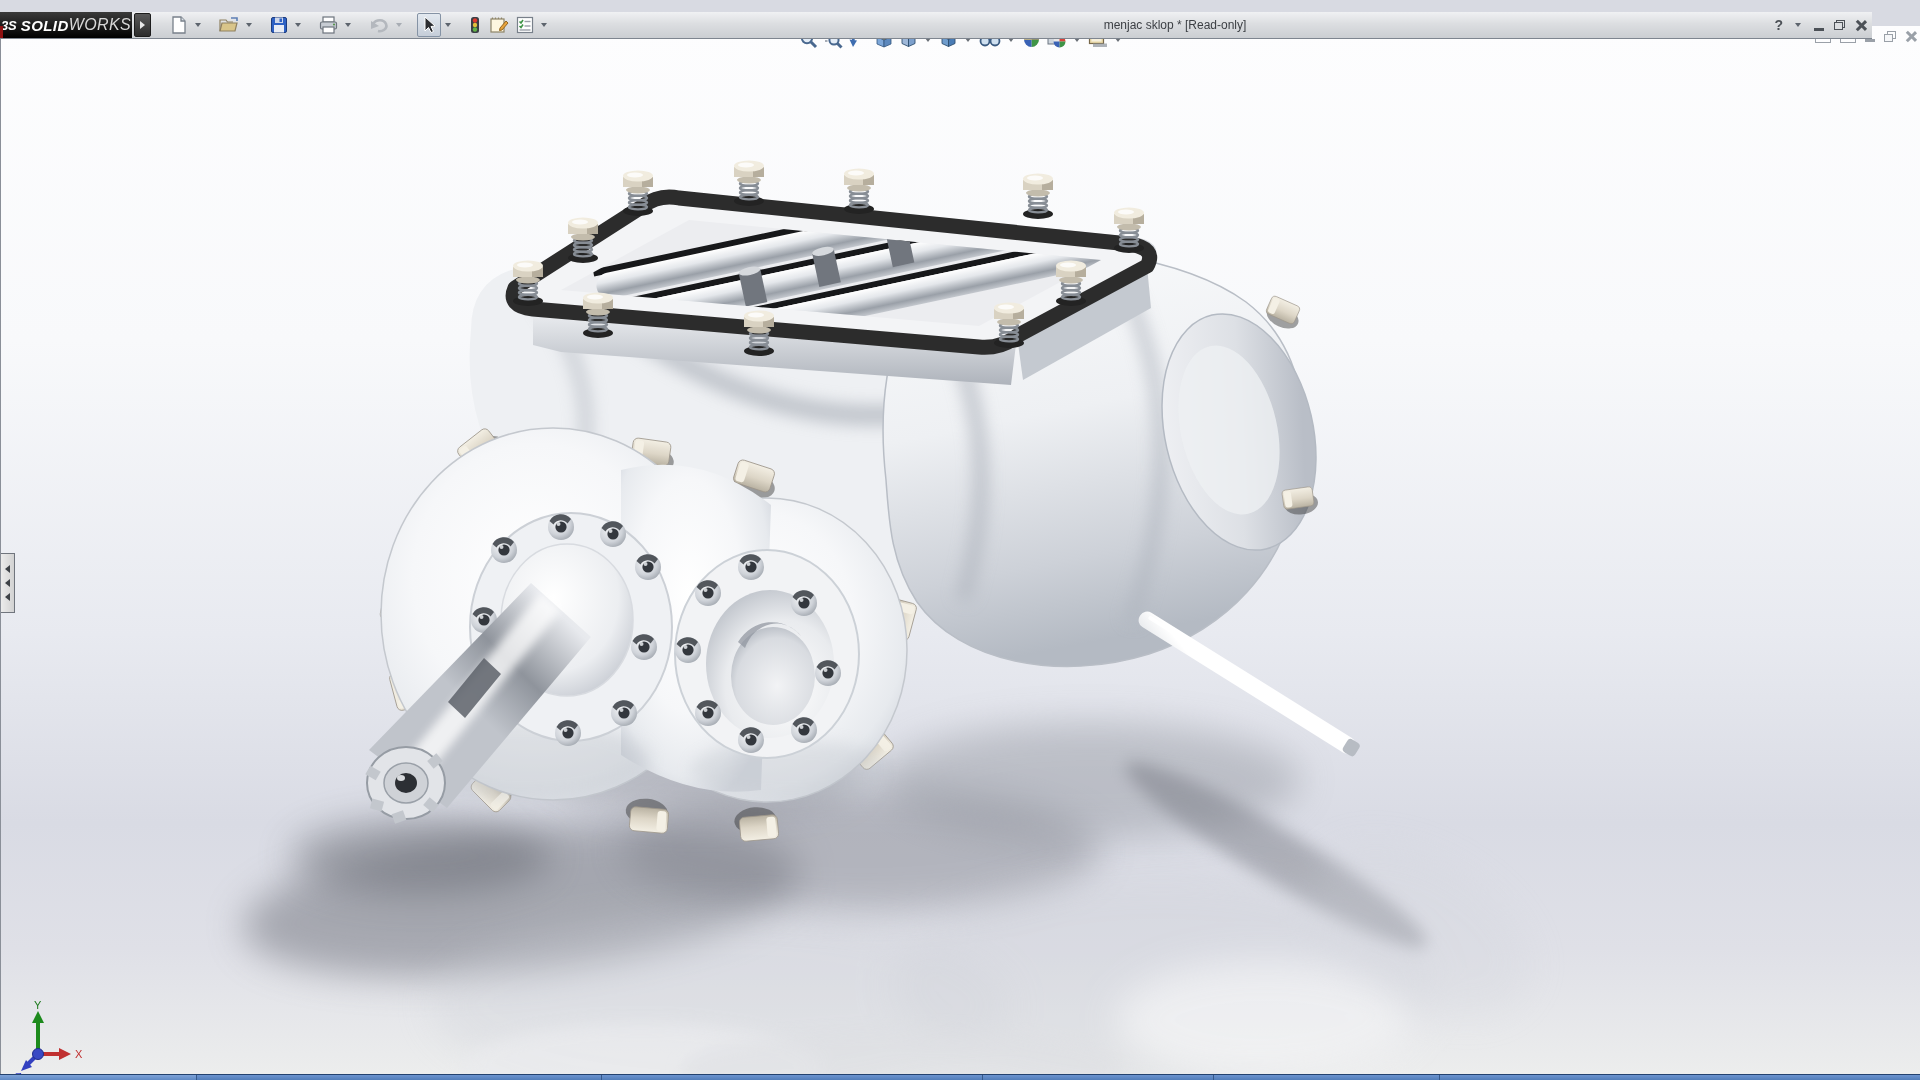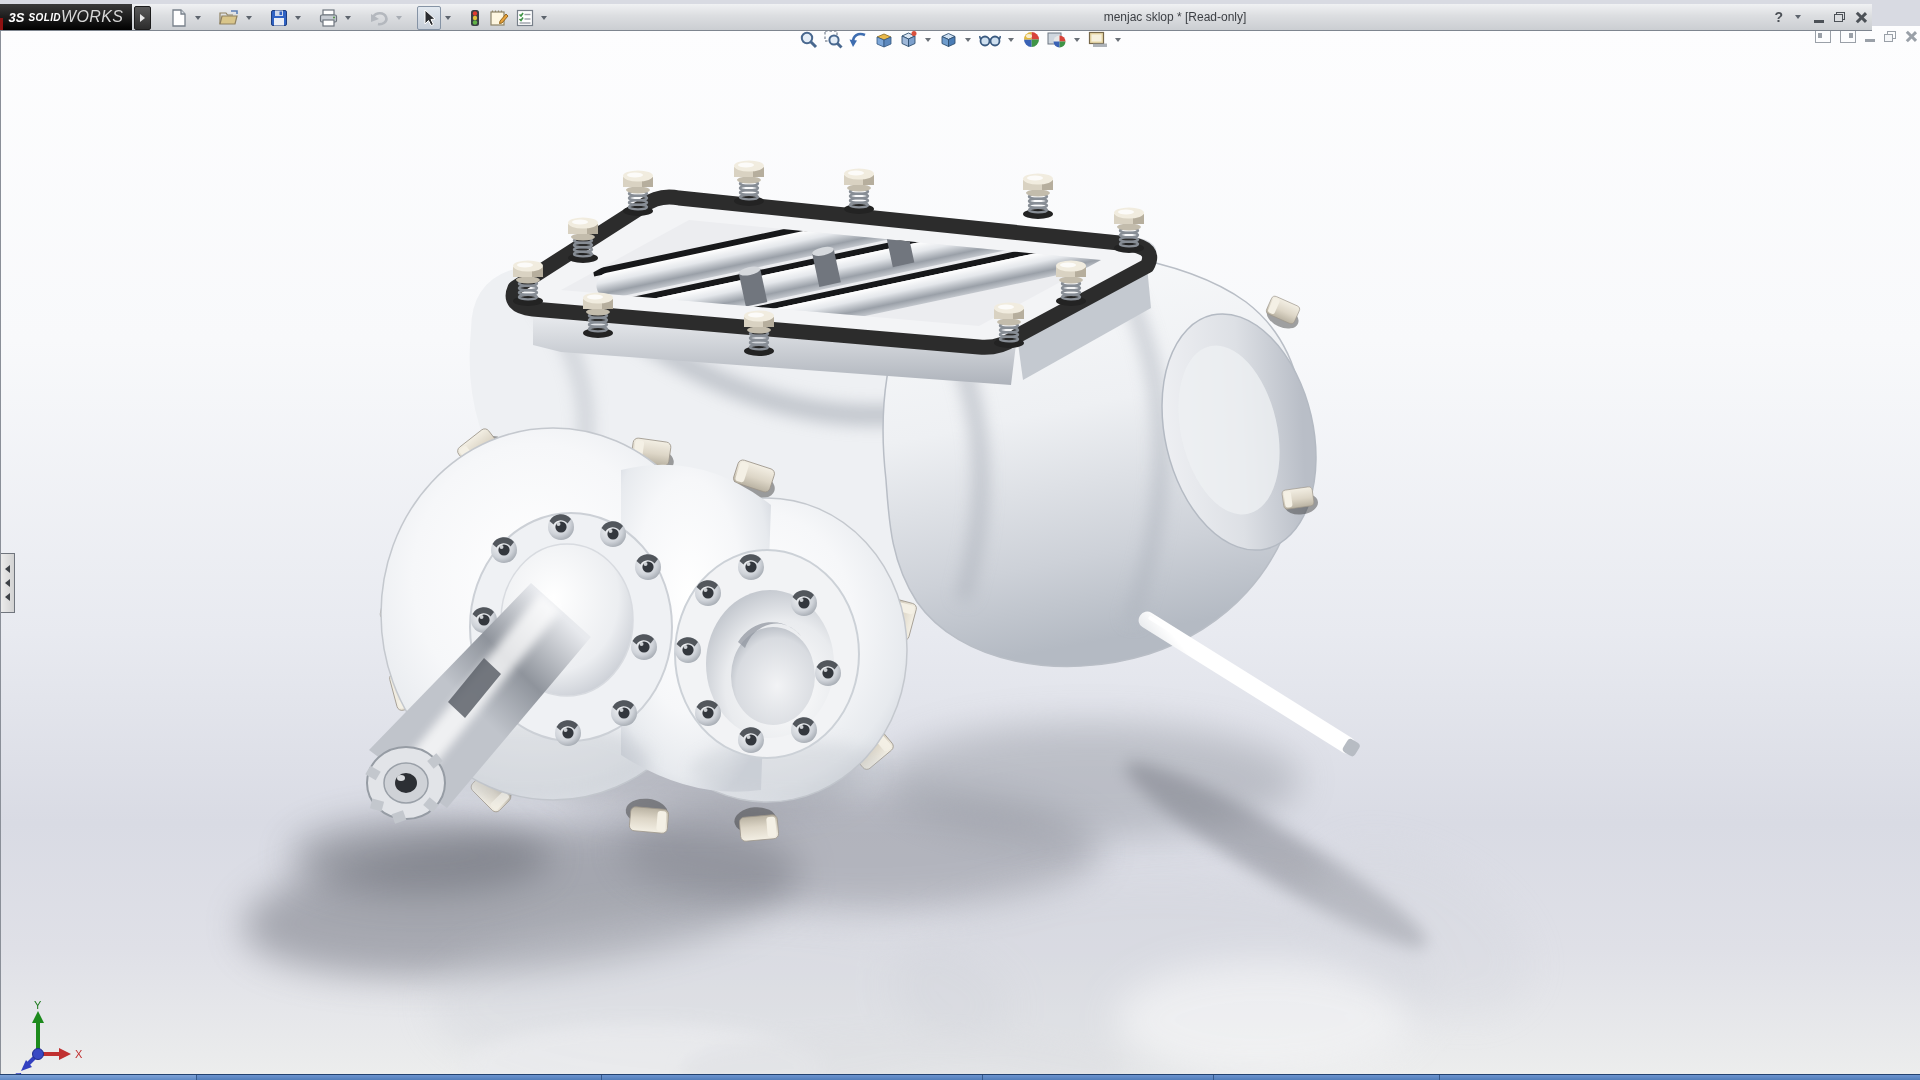--- a/index.html
+++ b/index.html
@@ -1,28 +1,28 @@
 <!DOCTYPE html>
 <html><head>
 <meta charset="utf-8">
 <style>
   html,body{margin:0;padding:0;width:1920px;height:1080px;overflow:hidden;
     font-family:"Liberation Sans",sans-serif;background:#d8dae2;}
   .app{position:relative;width:1920px;height:1080px;}
 
   
-  .chrome{position:absolute;left:0;top:4px;width:1872px;height:26px;z-index:50;
+  .chrome{position:absolute;left:0;top:12px;width:1872px;height:26px;z-index:50;
     background:linear-gradient(180deg,#f0f1f3 0%,#dcdee1 45%,#cbced2 100%);
-    border-bottom:1px solid #7e858f;display:flex;align-items:flex-end;}
+    border-bottom:1px solid #7e858f;display:flex;align-items:center;}
   .logo{position:relative;width:132px;height:26px;flex:0 0 auto;
     background:linear-gradient(180deg,#3a3a3a,#111 70%,#000);
     display:flex;align-items:center;justify-content:center;color:#fff;}
   .logo .redge{position:absolute;left:0;bottom:0;width:3px;height:12px;background:#8e1111;}
   .logo .g{font-style:italic;font-weight:bold;font-size:13px;margin-right:4px;}
-  .logo .s{font-style:italic;font-weight:bold;font-size:10px;letter-spacing:.4px;}
+  .logo .s{font-style:italic;font-weight:bold;font-size:15px;letter-spacing:.4px;}
   .logo .w{font-style:italic;font-weight:300;font-size:16px;color:#d8d8d8;letter-spacing:.4px;}
   .flyout{width:15px;height:22px;margin-left:2px;flex:0 0 auto;
     background:linear-gradient(180deg,#5a5a5a,#2c2c2c);border:1px solid #1c1c1c;border-radius:2px;
     display:flex;align-items:center;justify-content:center;}
   .flyout .tri{width:0;height:0;border-left:5px solid #e8e8e8;border-top:4px solid transparent;border-bottom:4px solid transparent;}
   .tb{display:flex;align-items:center;margin-left:16px;gap:2px;}
   .tbtn{display:flex;align-items:center;padding:1px 2px;border-radius:2px;}
   .tbtn svg{display:block;}
   .tbtn.pressed{background:linear-gradient(180deg,#e3e9f0,#c5cdd8);border:1px solid #8593a5;}
   .dd{width:0;height:0;border-top:4px solid #5d646d;border-left:3.5px solid transparent;

